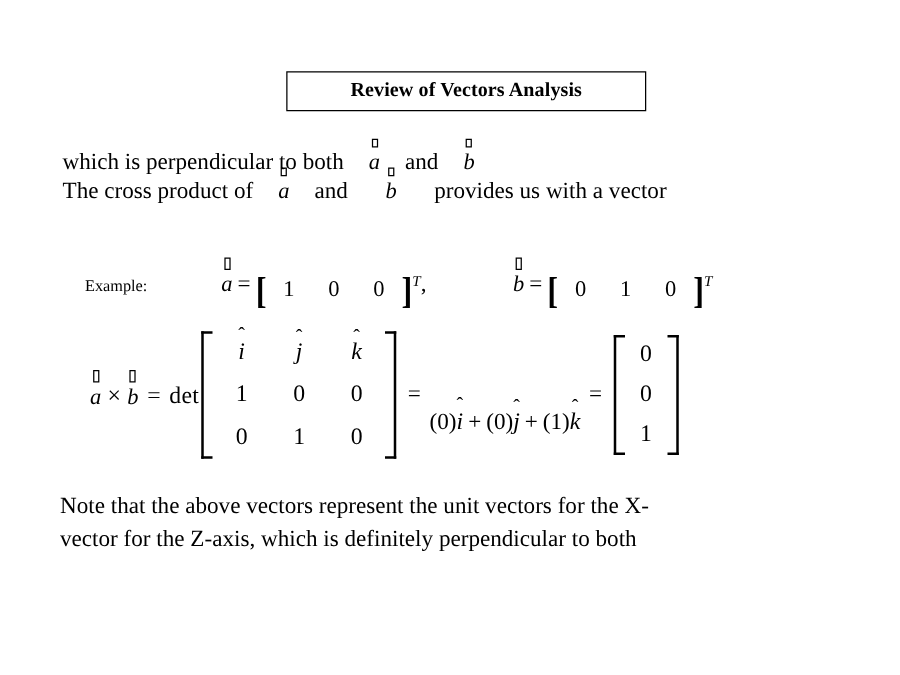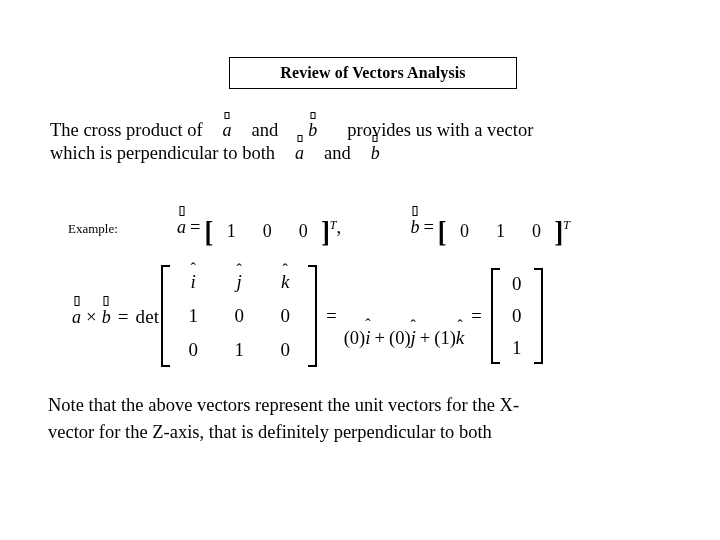--- a/index.html
+++ b/index.html
@@ -210,24 +210,24 @@
 <body>
 
 <div id="slide">
 
   <div class="title-box">
     <span class="title-text">Review of Vectors Analysis</span>
   </div>
 
   <div class="intro">
     <span class="ln">
+      <span>which is perpendicular to both</span><span class="sp-m"></span><span class="vec"><span class="acc"></span><span>a</span></span><span class="sp-m"></span><span>and</span><span class="sp-m"></span><span class="vec"><span class="acc"></span><span>b</span></span>
+    </span>
+    <span class="ln">
       <span>The cross product of</span><span class="sp-m"></span><span class="vec"><span class="acc"></span><span>a</span></span><span class="sp-m"></span><span>and</span><span class="sp-l"></span><span class="vec"><span class="acc"></span><span>b</span></span><span class="sp-l"></span><span>provides us with a vector</span>
-    </span>
-    <span class="ln">
-      <span>which is perpendicular to both</span><span class="sp-m"></span><span class="vec"><span class="acc"></span><span>a</span></span><span class="sp-m"></span><span>and</span><span class="sp-m"></span><span class="vec"><span class="acc"></span><span>b</span></span>
     </span>
   </div>
 
   <div class="example-row">
     <span class="example-label">Example:</span>
     <span class="sp-l"></span><span class="sp-m"></span>
 
     <span class="math">
       <span class="vec tall"><span class="acc"></span><span>a</span></span><span class="op">=</span><span class="rowvec"><span class="brk">[</span><span class="num">1</span><span class="num">0</span><span class="num">0</span><span class="brk">]</span><span class="sup-t">T</span></span><span>,</span>
     </span>
@@ -291,16 +291,16 @@
         <span class="mrow">
             <span class="mcell">1</span>
           </span>
       </span>
       <span class="mbrk right"></span>
     </span>
   </div>
 
   <div class="note">
     <span class="ln">Note that the above vectors represent the unit vectors for the X-</span>
-    <span class="ln">vector for the Z-axis, that is definitely perpendicular to both</span>
+    <span class="ln">vector for the Z-axis, which is definitely perpendicular to both</span>
   </div>
 
 </div>
 
 </body></html>

